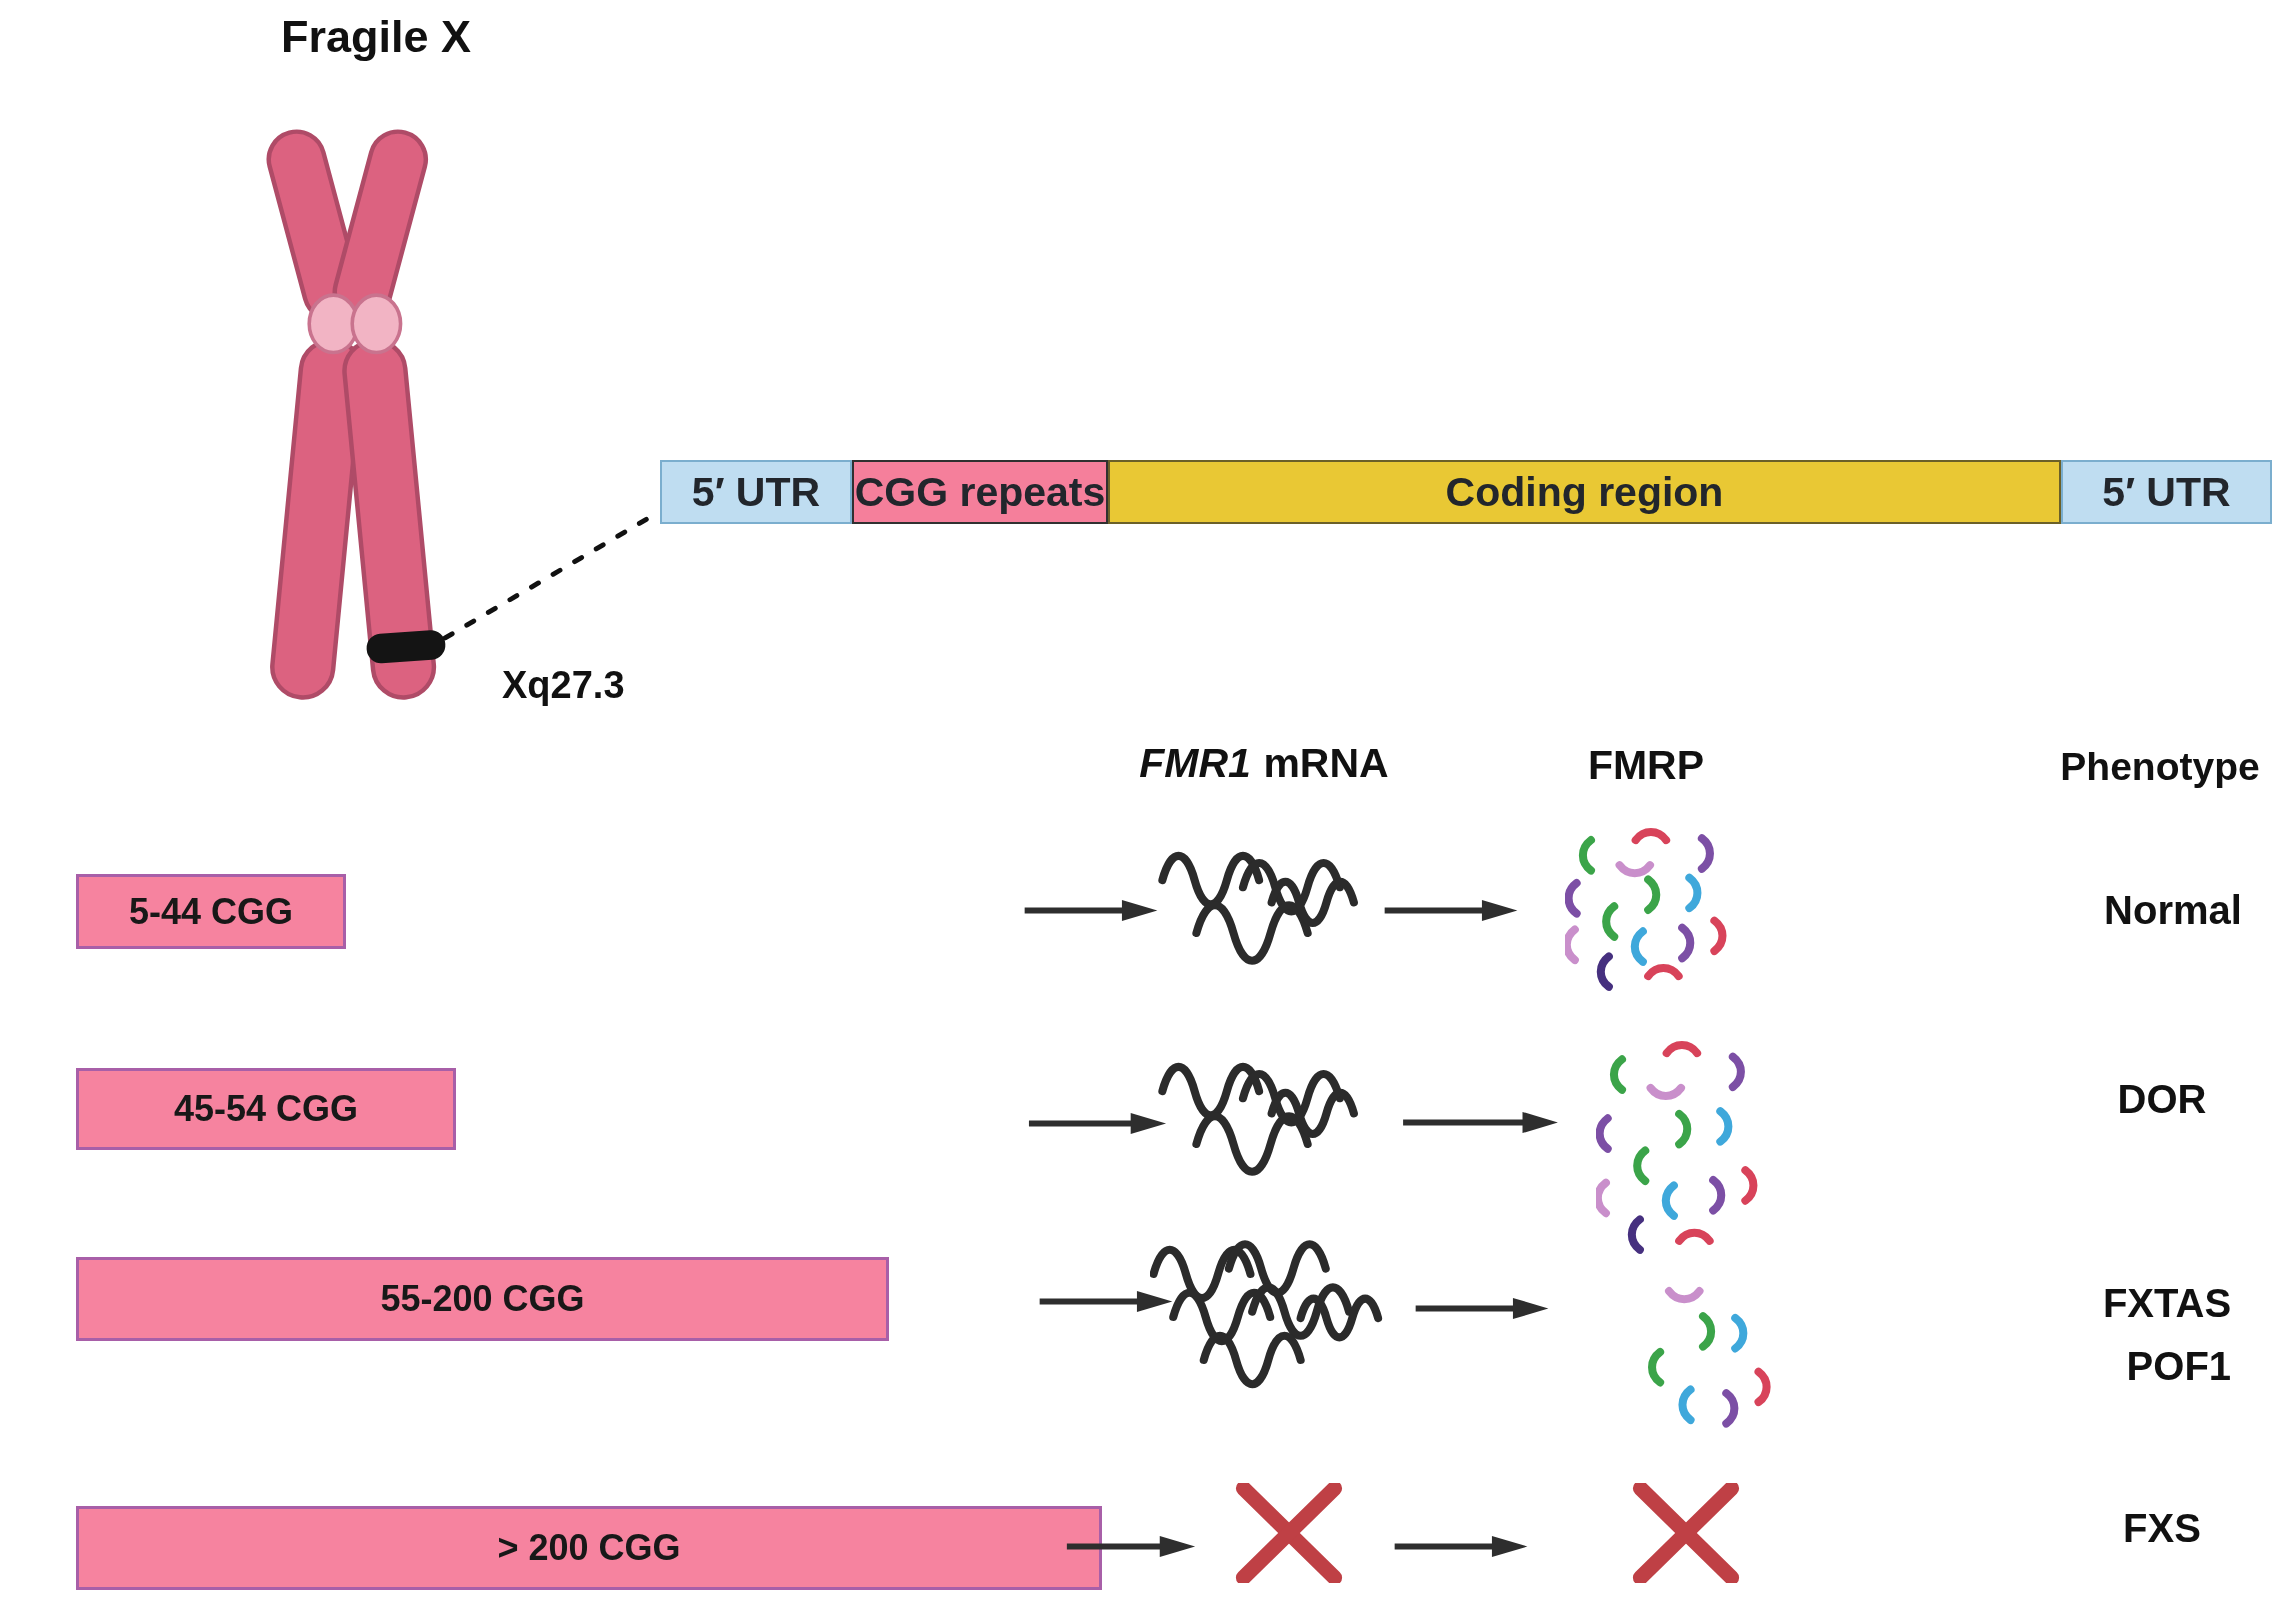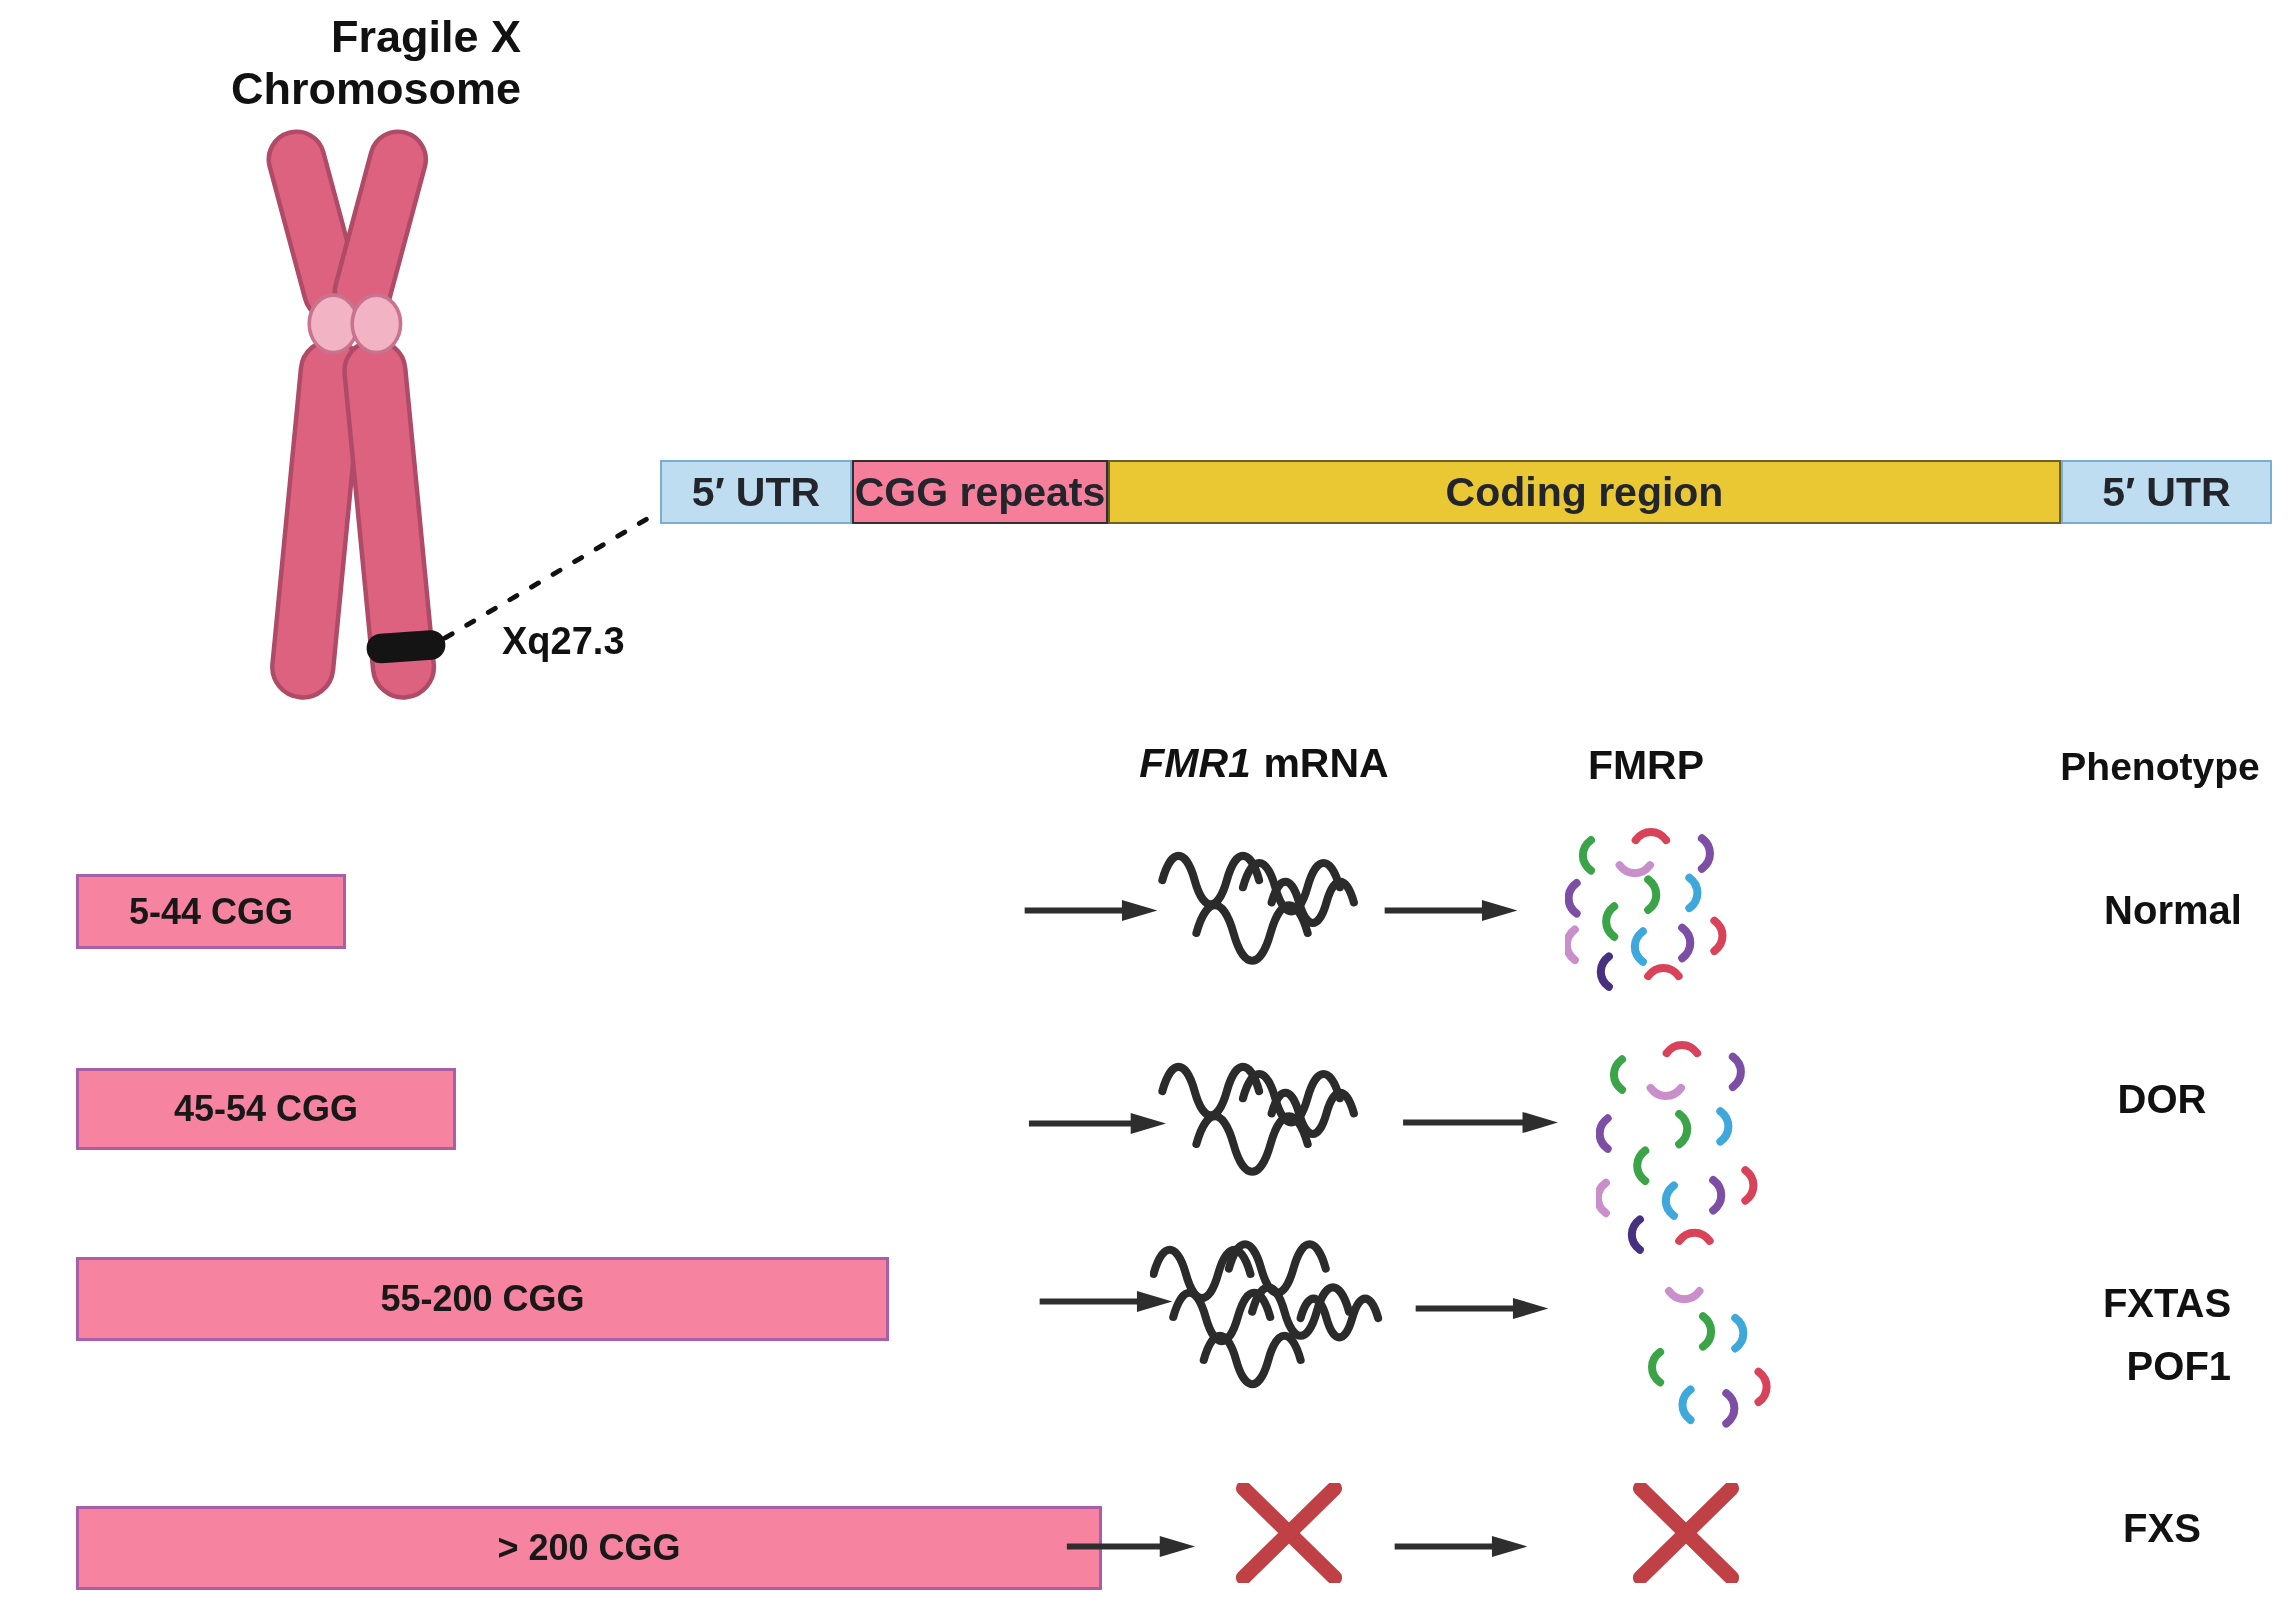--- a/index.html
+++ b/index.html
@@ -3,38 +3,37 @@
 <meta charset="utf-8">
 <style>
   html,body{margin:0;padding:0;}
   body{
     width:2293px;height:1618px;position:relative;background:#ffffff;
     font-family:"Liberation Sans", sans-serif;overflow:hidden;color:#1b1b1b;
   }
   .abs{position:absolute;}
   .ctr{transform:translateX(-50%);text-align:right;}
   .title{font-size:45px;line-height:52px;font-weight:700;color:#111;}
-  .locus{font-size:38px;font-weight:700;color:#111;}
+  .locus{font-size:38px;font-weight:700;color:#111;margin-top:44px;}
   .genebar{display:flex;height:64px;}
   .geneseg{display:flex;align-items:center;justify-content:center;
     font-size:41px;font-weight:700;color:#22262c;box-sizing:border-box;border:2.7px solid #333;}
   .colhead{font-size:41px;font-weight:700;color:#111;white-space:nowrap;}
   .colhead .it{font-style:italic;}
   .colhead .gap{display:inline-block;width:12.5px;}
   .repeatbar{box-sizing:border-box;border:3.6px solid #a85fa8;background:#f6839f;
     display:flex;align-items:center;justify-content:center;font-size:36px;font-weight:700;color:#181818;margin-left:44px;}
   .pheno{font-size:40px;font-weight:700;color:#111;line-height:63px;white-space:nowrap;}
   svg{display:block;}
 </style>
 </head>
 <body>
 
 <div class="abs ctr title" style="left:376px;top:10.7px;">
   <div>Fragile X</div>
-  <div>Chromosome</div>
 </div>
 
 <div class="abs" style="left:242px;top:116px;">
   <svg width="224" height="618" viewBox="270 130 250 690">
     <g stroke="#af4b67" stroke-width="5" fill="#dc6280">
       <rect x="319" y="145" width="62" height="215" rx="31" transform="rotate(-15 350 250)"></rect>
       <rect x="394" y="145" width="62" height="215" rx="31" transform="rotate(15 425 250)"></rect>
       <rect x="320" y="380" width="68" height="400" rx="34" transform="rotate(5.5 354 577)"></rect>
       <rect x="400" y="380" width="68" height="400" rx="34" transform="rotate(-5.5 434 577)"></rect>
     </g>

